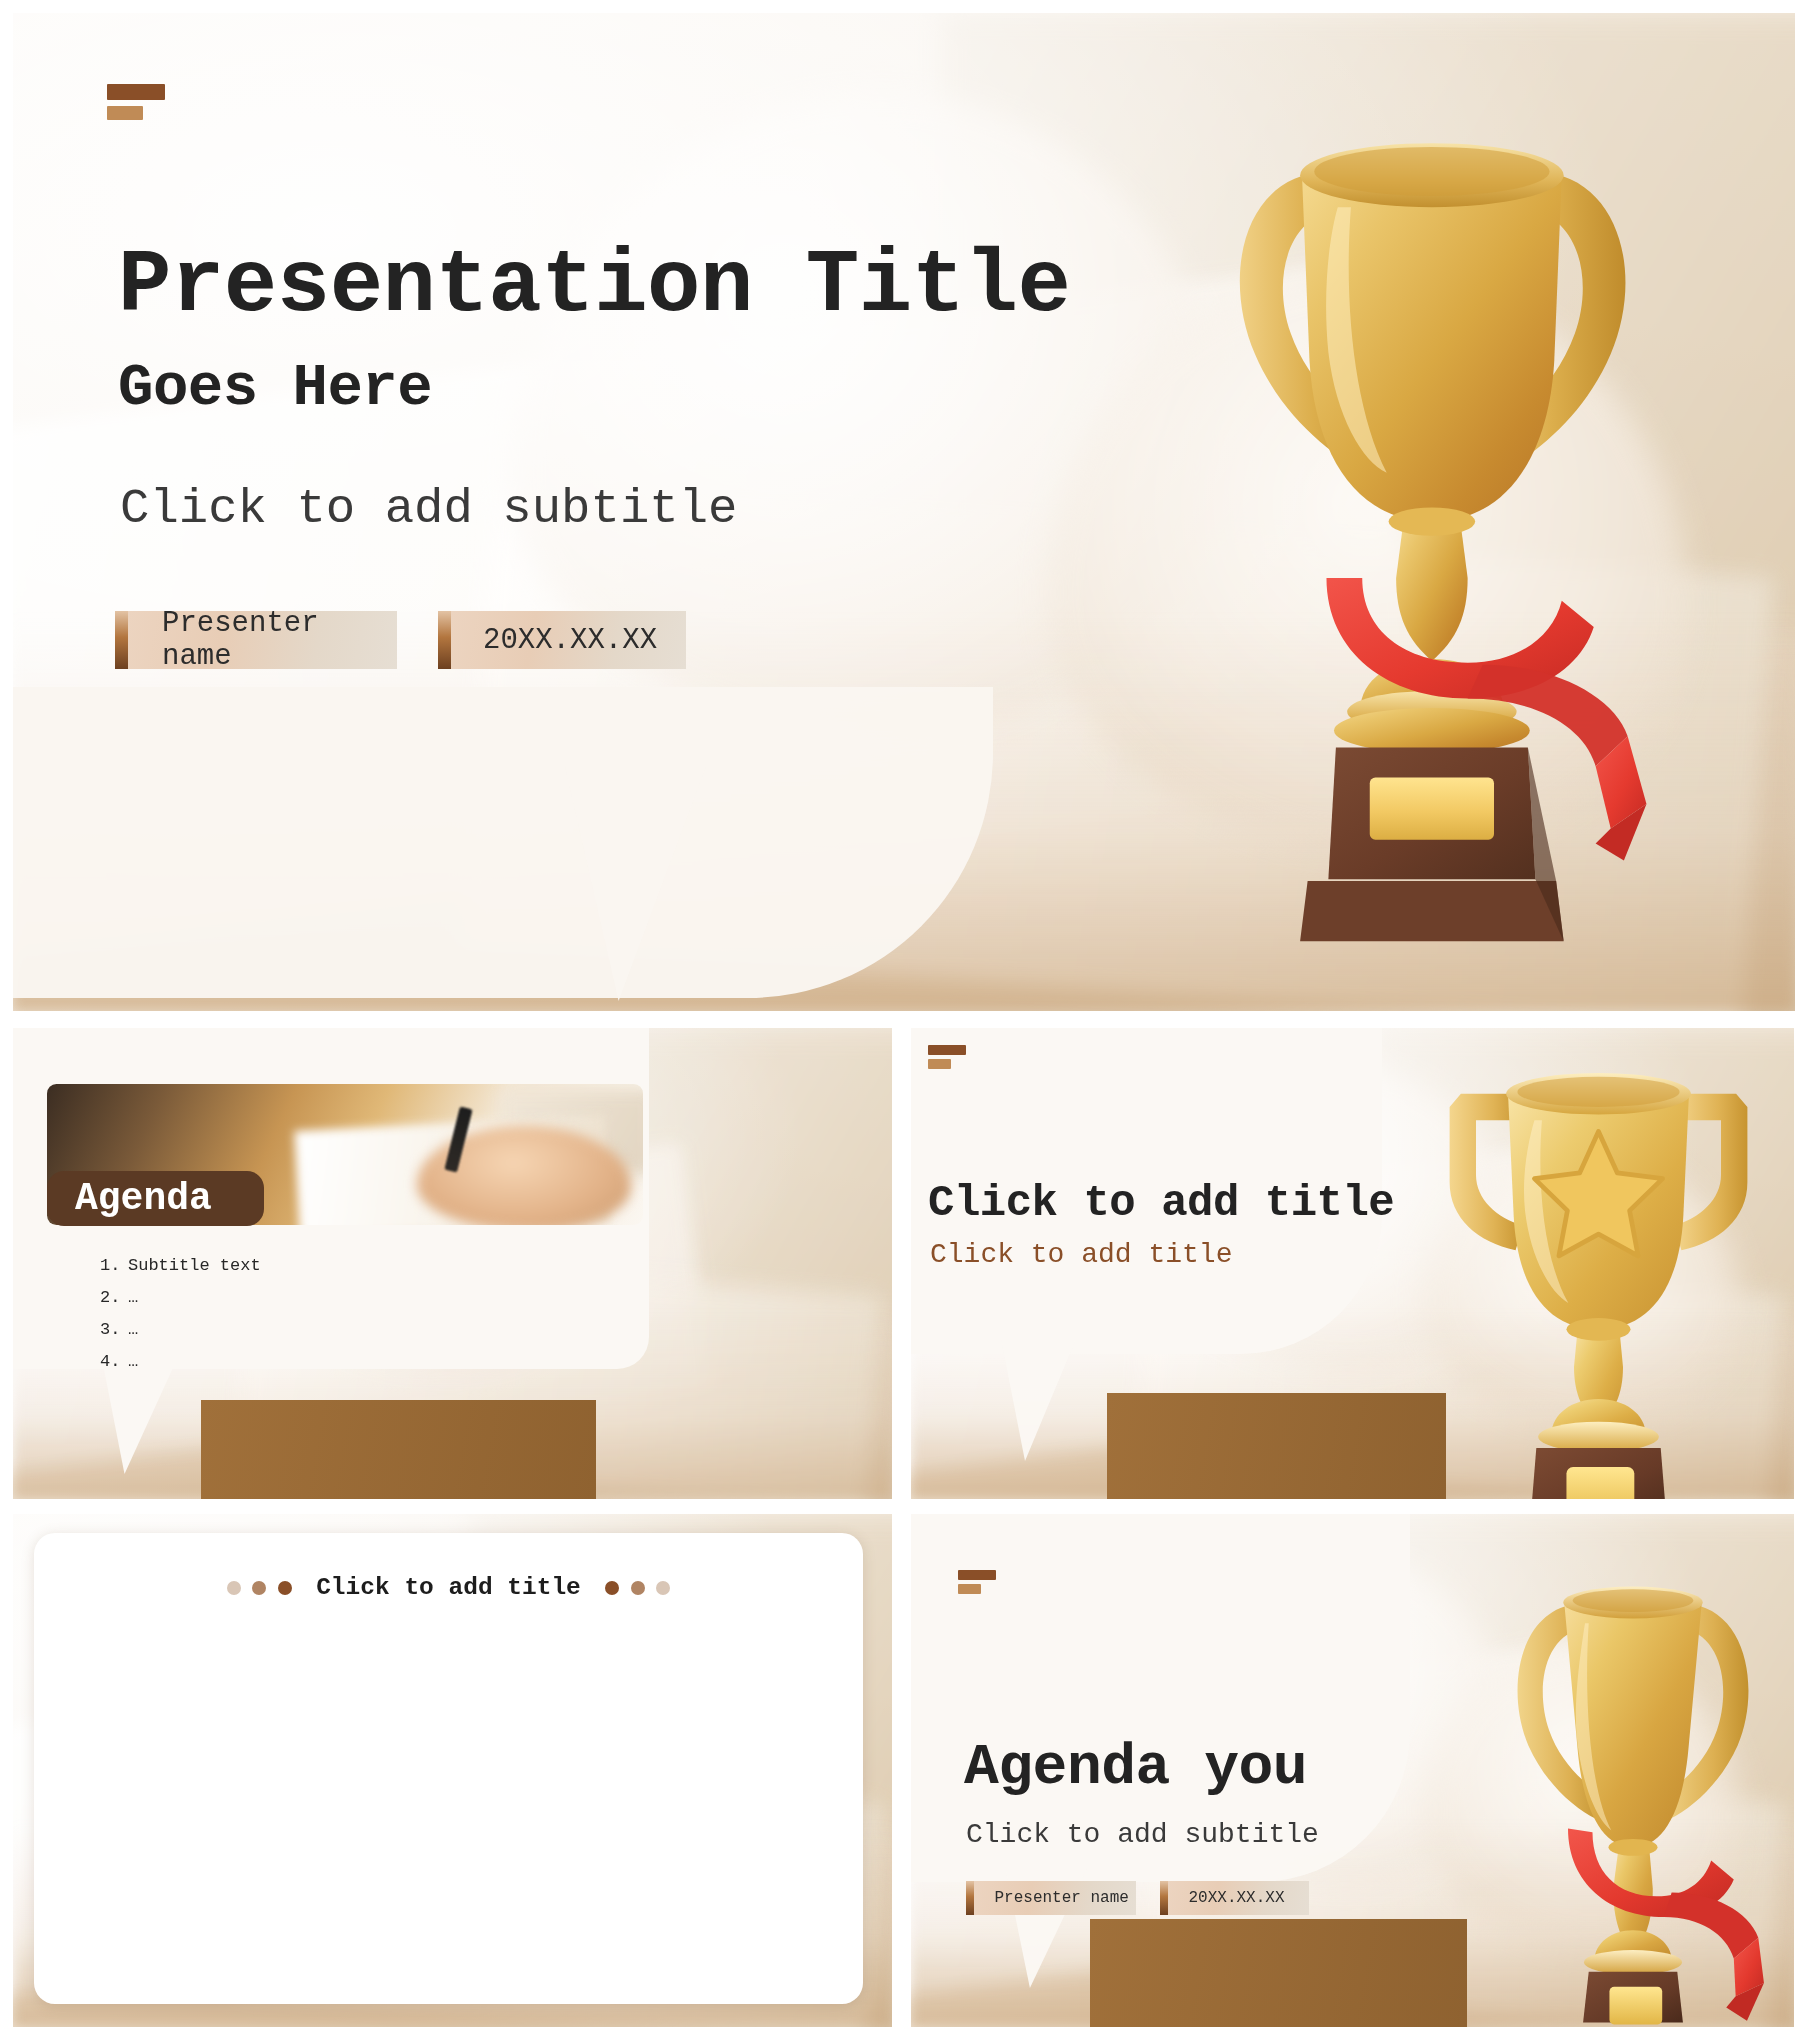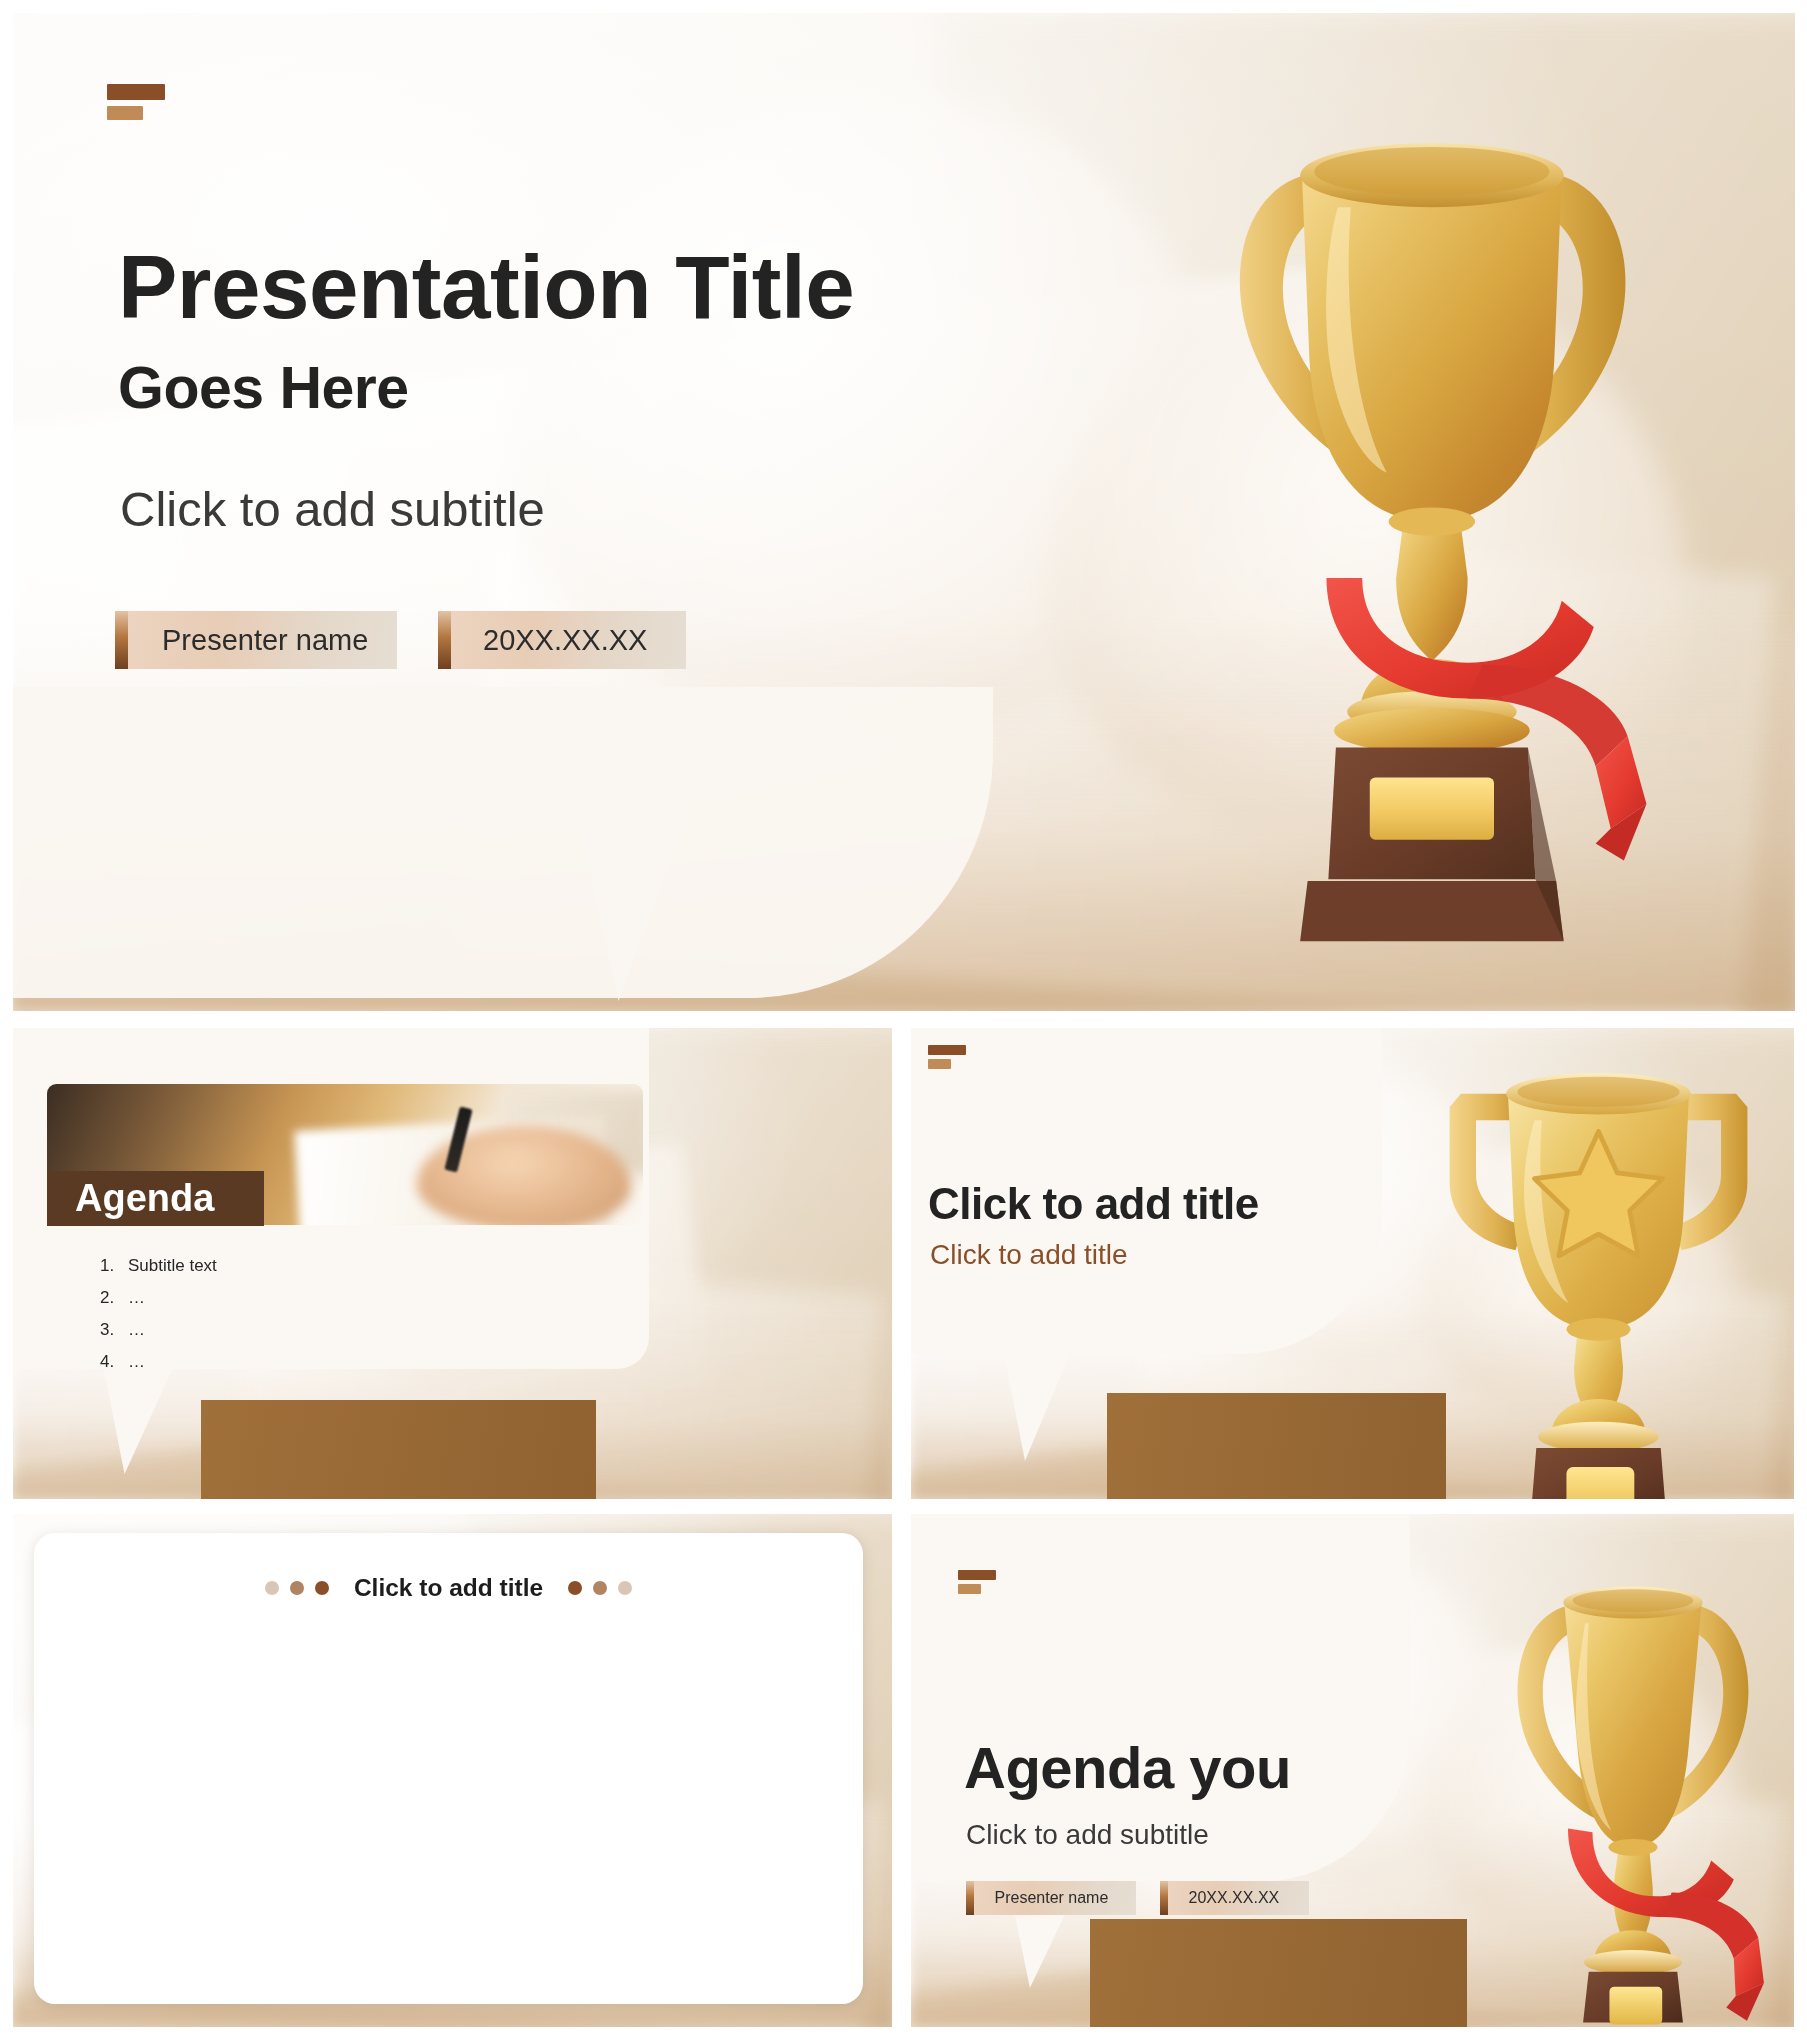--- a/index.html
+++ b/index.html
@@ -2,21 +2,21 @@
 <html style="font-size:15px"><head>
 <meta charset="utf-8">
 <style>
   * { margin:0; padding:0; box-sizing:border-box; }
   html,body { width:1808px; height:2040px; background:#ffffff;
     font-family:"Liberation Sans", sans-serif; overflow:hidden; }
 
   .deck { position:relative; width:1808px; height:2040px; background:#fff; }
 
   
-  .slide { position:absolute; overflow:hidden; background:#faf7f3; }
+  .slide { position:absolute; overflow:hidden; background:#faf7f3;font-family:Liberation Mono, monospace; }
 
   
   .photo { position:absolute; inset:0; }
   .photo .base {
     position:absolute; inset:0;
     background:
       linear-gradient(160deg,#fbf8f4 0%,#f7f1e9 28%,#f0e5d6 55%,#e4d2bb 78%,#d8c4a9 100%);
   }
   .photo .sheet1 {
     position:absolute; left:-8%; top:34%; width:86%; height:52%;
@@ -97,21 +97,21 @@
   
   .trophy { position:absolute; }
   .trophy svg { display:block; width:100%; height:100%; }
 
   
   .h-title { color:#232323; font-weight:bold; letter-spacing:-0.5px; line-height:1.04; }
   .h-sub { color:#3a3a3a; font-weight:normal; }
   .h-text { color:#8a4f28; }
   .agenda-photo { position:absolute; border-radius:9.4px; overflow:hidden; }
   .agenda-tag {
-    position:absolute; background:#5b3a24; border-radius:0;
+    position:absolute; background:#5b3a24; border-radius:17px;
     display:flex; align-items:center; color:#fff; font-weight:bold;
   }
   .agenda-list { position:absolute; color:#272727; }
   .agenda-list li { list-style:none; display:flex; }
   .agenda-list li .num { width:28px; flex:none; }
 
   .white-card {
     position:absolute; background:#ffffff; border-radius:21px;
     box-shadow:0 2.8px 13px rgba(120,90,60,.18);
   }

